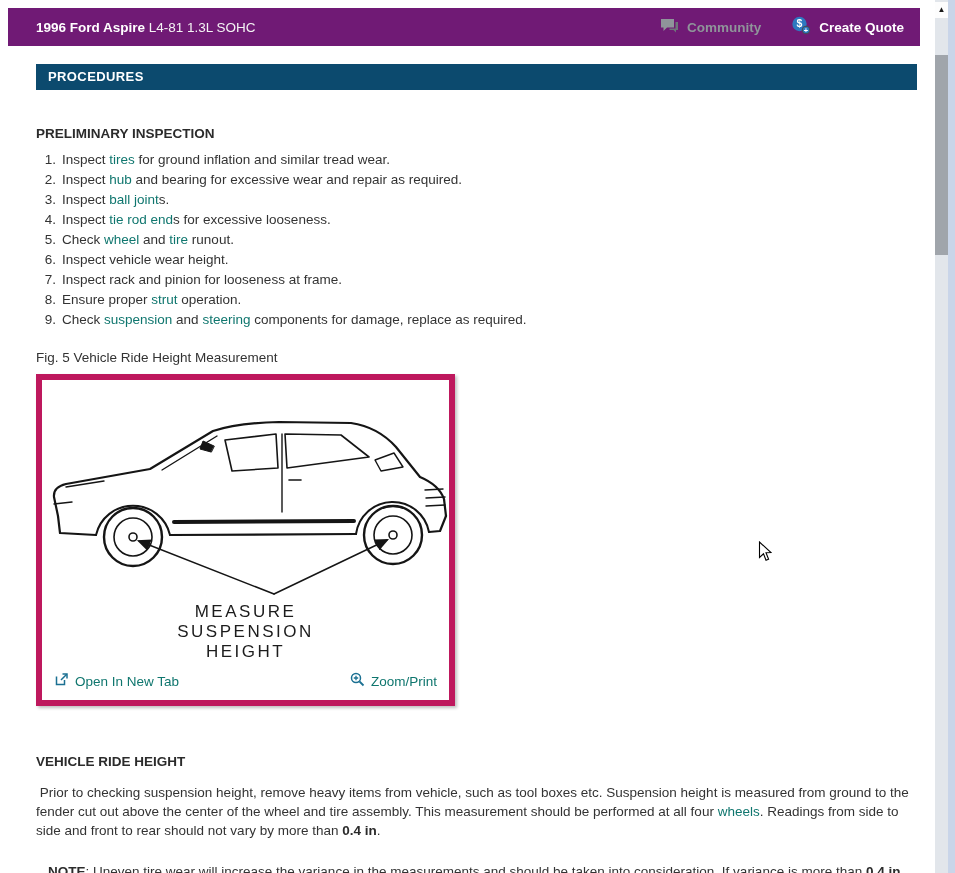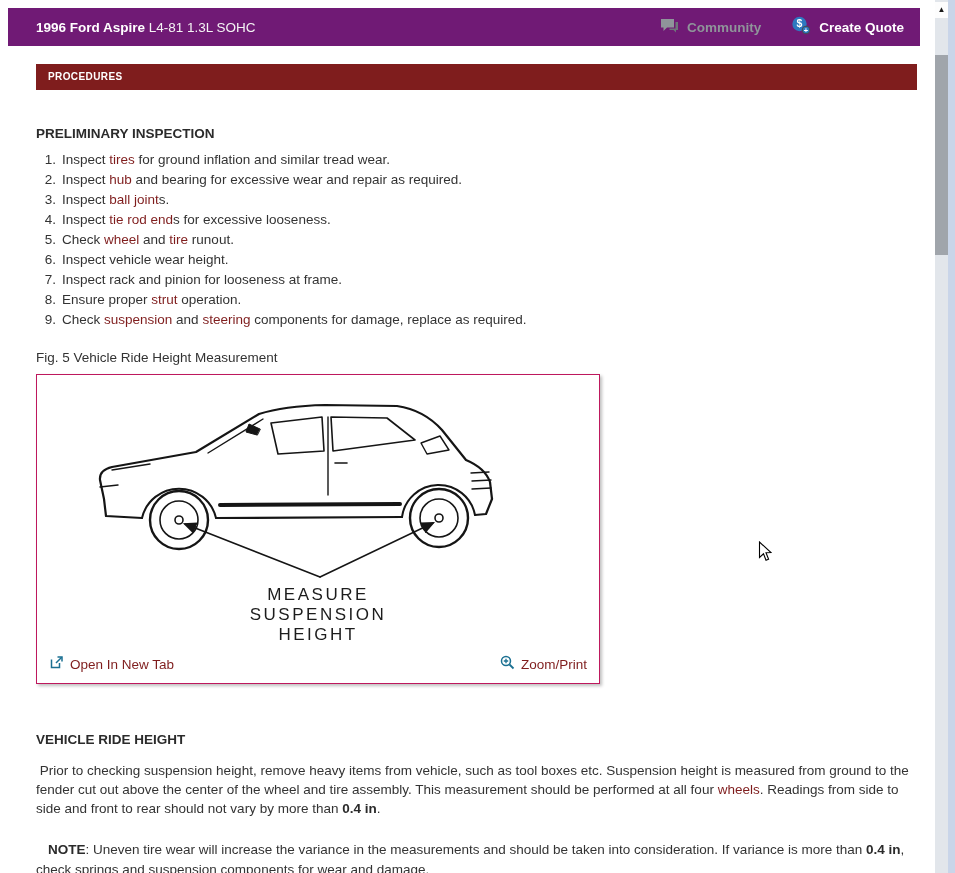--- a/index.html
+++ b/index.html
@@ -14,32 +14,32 @@
   .title .bold { font-weight: bold; color: #fff; }
   .header-right { margin-left: auto; display: flex; align-items: center; gap: 30px; }
   .community { display: flex; align-items: center; gap: 8px; color: #8f949a;
                font-size: 13.5px; font-weight: bold; }
   .create-quote { display: flex; align-items: center; gap: 8px; color: #fff;
                   font-size: 13.5px; font-weight: bold; cursor: pointer; }
 
   
   .content { position: absolute; left: 36px; top: 64px; width: 881px;
              color: #333; font-size: 13.5px; }
-  .banner { height: 26px; line-height: 26px; background: #7f1d1d; color: #fff;
-            font-weight: bold; font-size: 10px; padding-left: 12px; letter-spacing: .4px; }
+  .banner { height: 26px; line-height: 26px; background: #0c4a6e; color: #fff;
+            font-weight: bold; font-size: 13px; padding-left: 12px; letter-spacing: .4px; }
   .section-h { margin: 36px 0 9px 0; font-size: 13.5px; font-weight: bold; color: #2b2b2b; }
   .li-row { display: flex; line-height: 20px; }
   .li-num { width: 20px; text-align: right; margin-right: 6px; flex: none; }
   .li-text { white-space: pre-wrap; }
-  a { color: #7f1d1d; text-decoration: none; cursor: pointer; }
+  a { color: #0f766e; text-decoration: none; cursor: pointer; }
   .b { font-weight: bold; color: #2b2b2b; }
 
   .fig-caption { margin-top: 20px; margin-bottom: 9px; color: #333; }
-  .figure { width: 564px; border: 1px solid #be185d; background: #fff;
-            box-shadow: 2px 2px 3px rgba(0,0,0,.25); padding-top: 2px; }
+  .figure { width: 419px; border: 6px solid #be185d; background: #fff;
+            box-shadow: 2px 2px 3px rgba(0,0,0,.25); padding-top: 14px; }
   .car-wrap { text-align: center; }
   .car-svg { display: block; margin: 0 auto; }
   .measure-label { text-align: center; white-space: pre-line; font-size: 17px;
                    letter-spacing: 2.5px; color: #1c1c1c; line-height: 20px; margin-top: 2px; }
   .fig-links { display: flex; justify-content: space-between; align-items: flex-end;
                padding: 10px 12px 10px 12px; font-size: 13.5px; }
   .fig-link { display: flex; align-items: center; gap: 6px; }
 
   .para { margin-top: 14px; line-height: 19px; white-space: pre-wrap; }
   .note { margin-top: 22px; line-height: 20px; text-indent: 12px; white-space: pre-wrap; }

